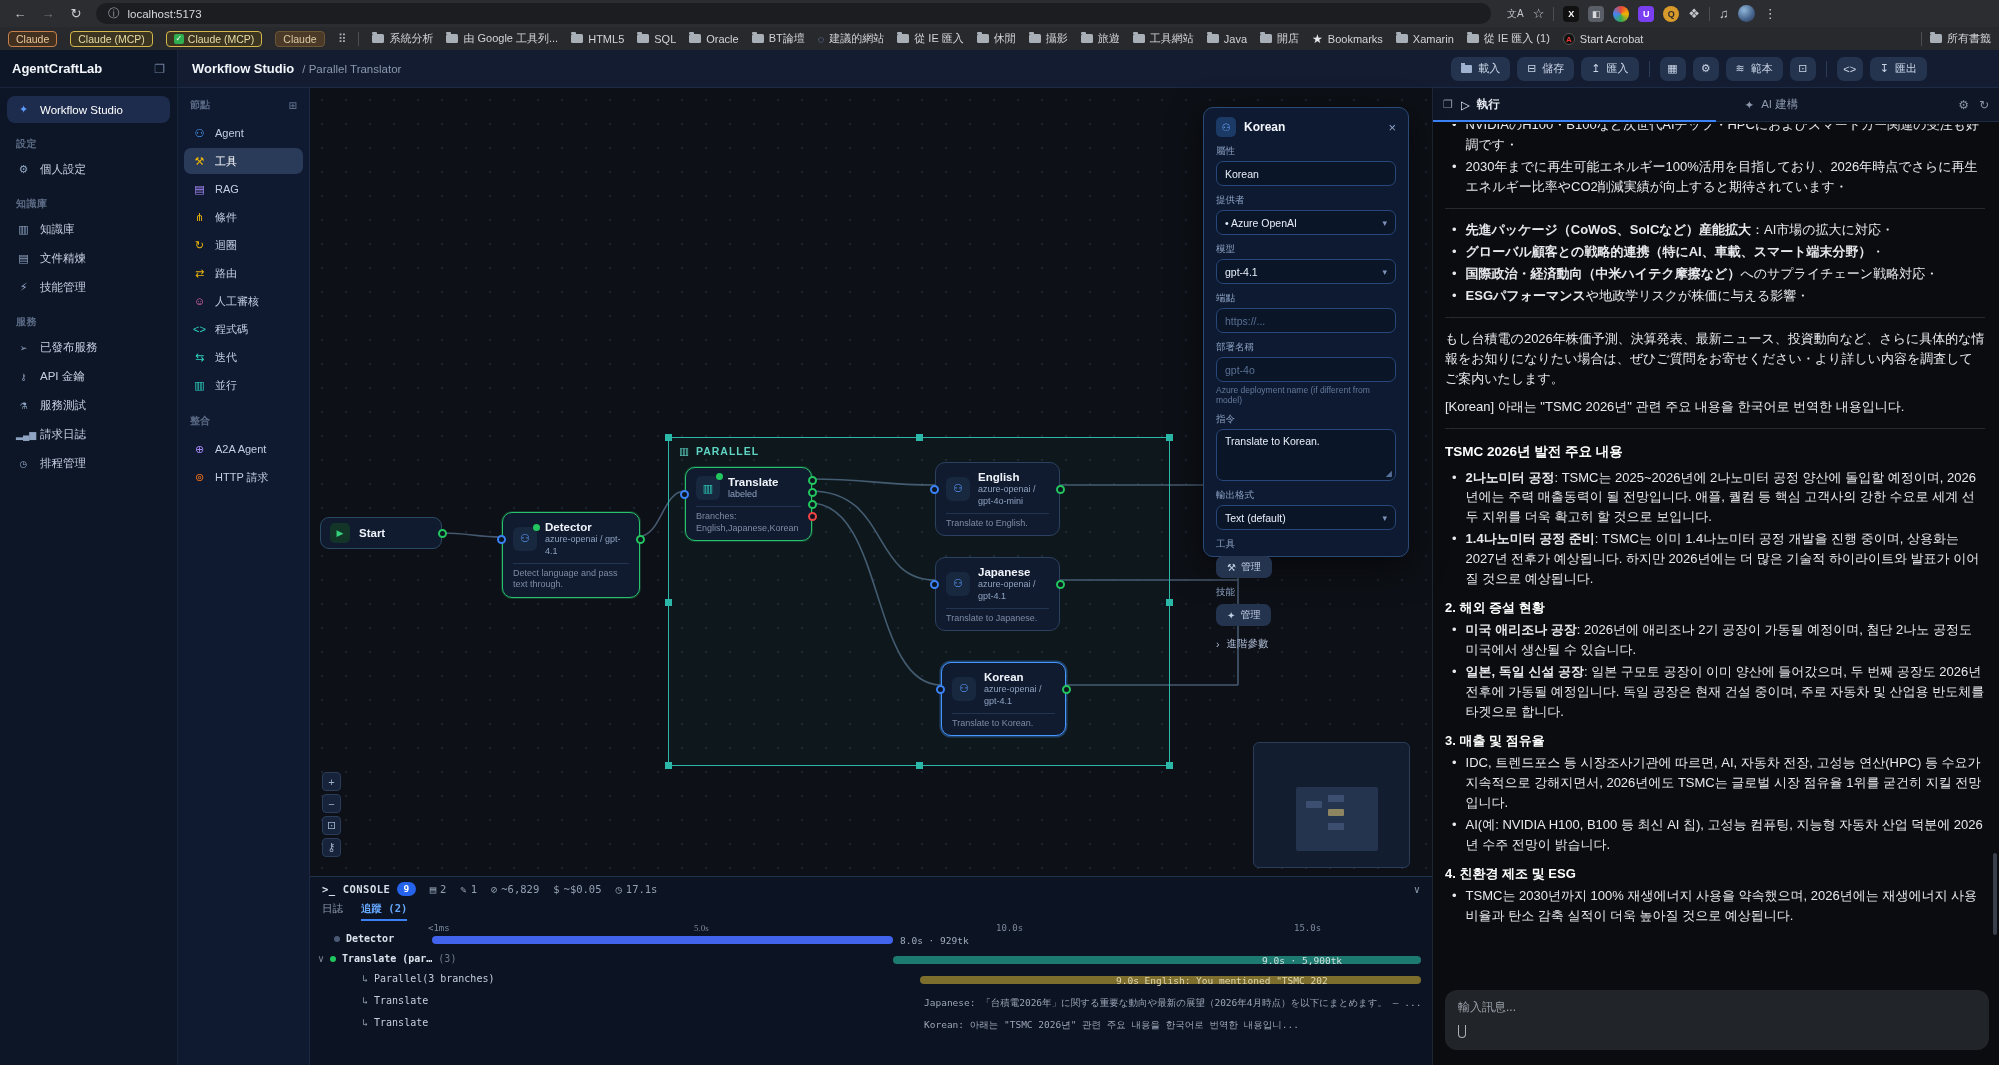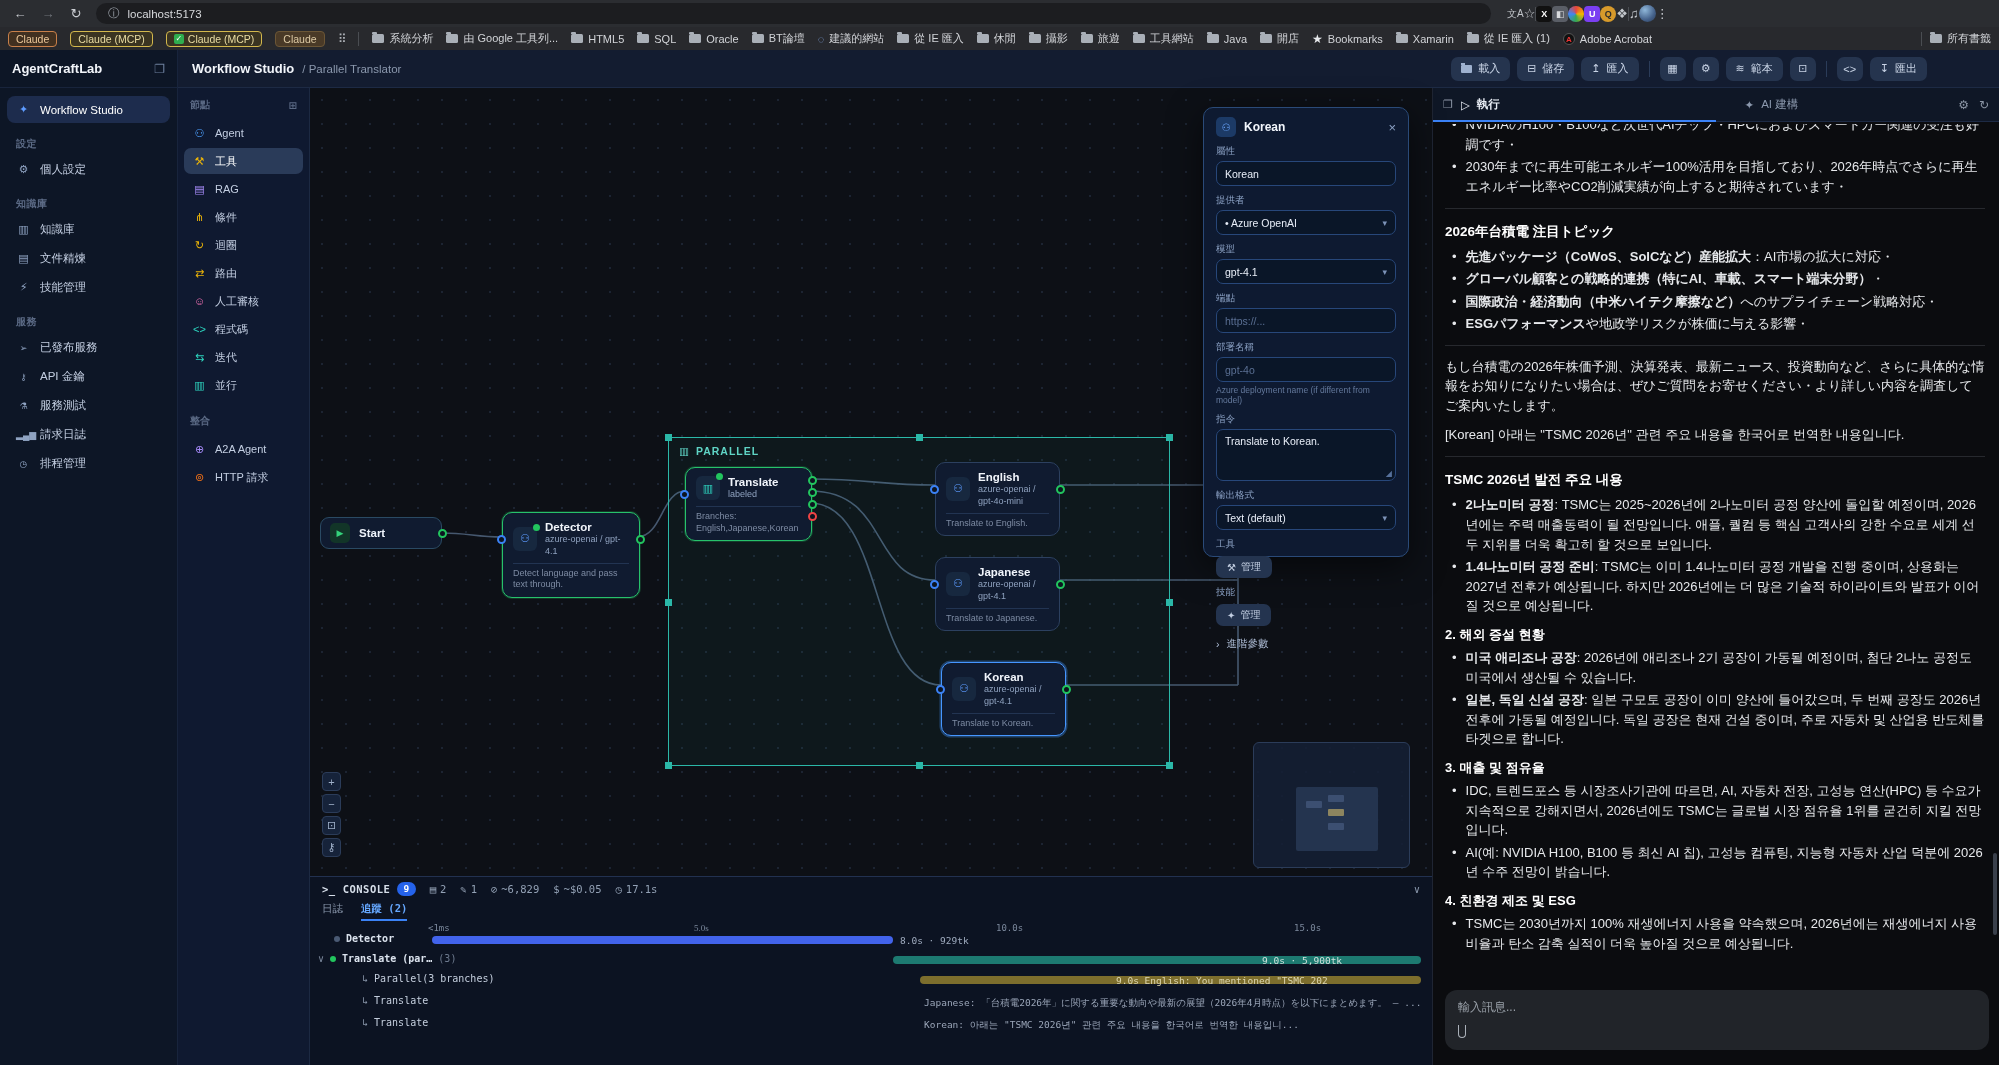--- a/index.html
+++ b/index.html
@@ -5,21 +5,21 @@
   html,body{margin:0;padding:0;background:#000;}
   *{box-sizing:border-box;}
   body{font-family:"Liberation Sans","DejaVu Sans",sans-serif;}
   .stage{position:relative;width:1999px;height:1065px;overflow:hidden;background:#0c1017;}
 
   
   .btop{position:absolute;left:0;top:0;width:1999px;height:27px;background:#2b2d31;display:flex;align-items:center;gap:12px;padding:0 12px;color:#c9ccd1;font-size:13px;}
   .navic{width:16px;text-align:center;cursor:pointer;}
   .navic.dim{color:#70747a;}
   .urlpill{height:21px;flex:0 0 1395px;background:#1c1d20;border-radius:11px;display:flex;align-items:center;gap:8px;padding:0 12px;color:#d7d9dc;font-size:11.5px;}
-  .btop-right{display:flex;align-items:center;margin-left:4px;}
+  .btop-right{display:flex;align-items:center;gap:9px;margin-left:4px;}
   .extsq{width:16px;height:16px;border-radius:4px;display:flex;align-items:center;justify-content:center;font-size:9px;font-weight:bold;color:#fff;}
   .vdiv{width:1px;height:14px;background:#4a4d52;}
   .avatar{width:17px;height:17px;border-radius:50%;background:radial-gradient(circle at 35% 30%,#8fb7d9,#44618a 60%,#2b3c55);}
 
   .bbar{position:absolute;left:0;top:27px;width:1999px;height:23px;background:#28292d;display:flex;align-items:center;gap:13px;padding:0 8px;font-size:11px;color:#d2d4d8;white-space:nowrap;overflow:hidden;}
   .chip{height:16px;display:inline-flex;align-items:center;gap:4px;border-radius:4px;padding:0 7px;font-size:10.5px;}
   .chip.c1{background:#413020;border:1px solid #c8804a;color:#ecc89a;}
   .chip.c2{background:#3a3421;border:1px solid #d3b84d;color:#e8dba2;}
   .chip.c3{background:#3a3421;border:1px solid #d3b84d;color:#e8dba2;}
   .chip.c4{background:#4a3a27;border:1px solid #6b5636;color:#dcc9a4;}
@@ -255,21 +255,21 @@
       <span class="bitem">
         <span class="fol"></span>
         <span>Xamarin</span>
       </span>
       <span class="bitem">
         <span class="fol"></span>
         <span>從 IE 匯入 (1)</span>
       </span>
       <span class="bitem">
         <span class="ic-acrobat">A</span>
-        <span>Adobe Acrobat</span>
+        <span>Start Acrobat</span>
       </span>
     <span style="margin-left:auto;display:inline-flex;gap:8px;align-items:center;">
       <span class="vdiv"></span>
       <span class="bitem">
           <span class="fol"></span>
           <span>所有書籤</span>
         </span>
     </span>
   </div>
 
@@ -698,21 +698,20 @@
     <div class="xc">
         <div class="xli clip">
           <span class="xdot">•</span>
           <span class="xtx"><b></b><span>NVIDIAのH100・B100など次世代AIチップ・HPCにおよびスマートカー関連の受注も好調です・</span></span>
         </div>
         <div class="xli">
           <span class="xdot">•</span>
           <span class="xtx"><b></b><span>2030年までに再生可能エネルギー100%活用を目指しており、2026年時点でさらに再生エネルギー比率やCO2削減実績が向上すると期待されています・</span></span>
         </div>
         <div class="xhr"></div>
-        <div class="xh3">2026年台積電 注目トピック</div>
         <div class="xli">
           <span class="xdot">•</span>
           <span class="xtx"><b>先進パッケージ（CoWoS、SoICなど）産能拡大</b><span>：AI市場の拡大に対応・</span></span>
         </div>
         <div class="xli">
           <span class="xdot">•</span>
           <span class="xtx"><b>グローバル顧客との戦略的連携（特にAI、車載、スマート端末分野）</b><span>・</span></span>
         </div>
         <div class="xli">
           <span class="xdot">•</span>

